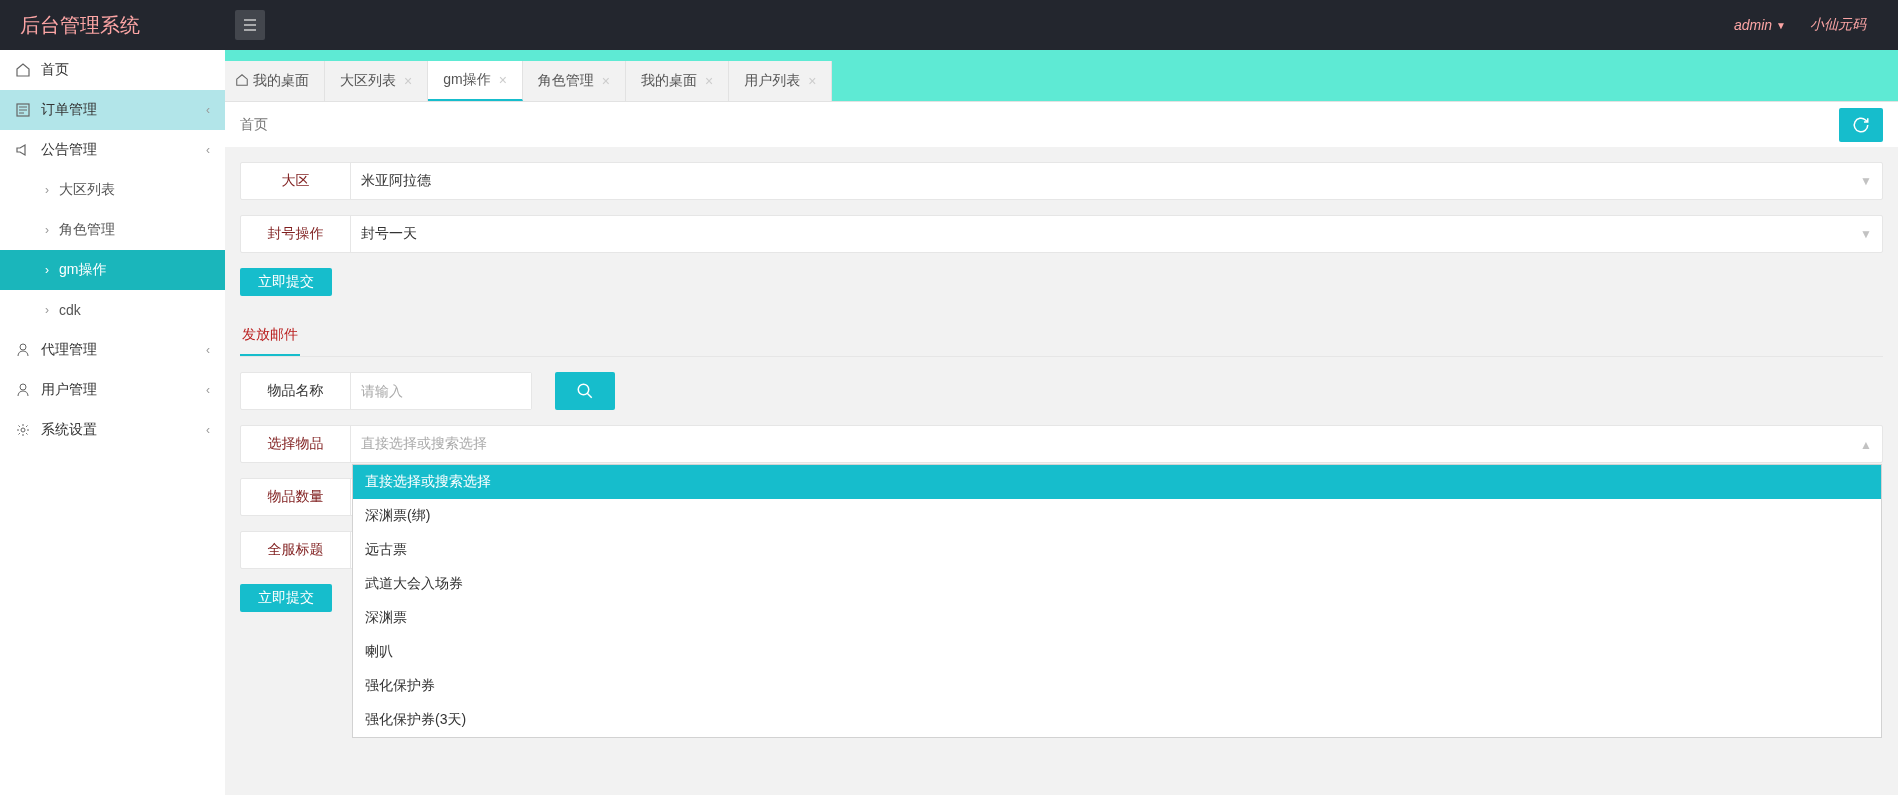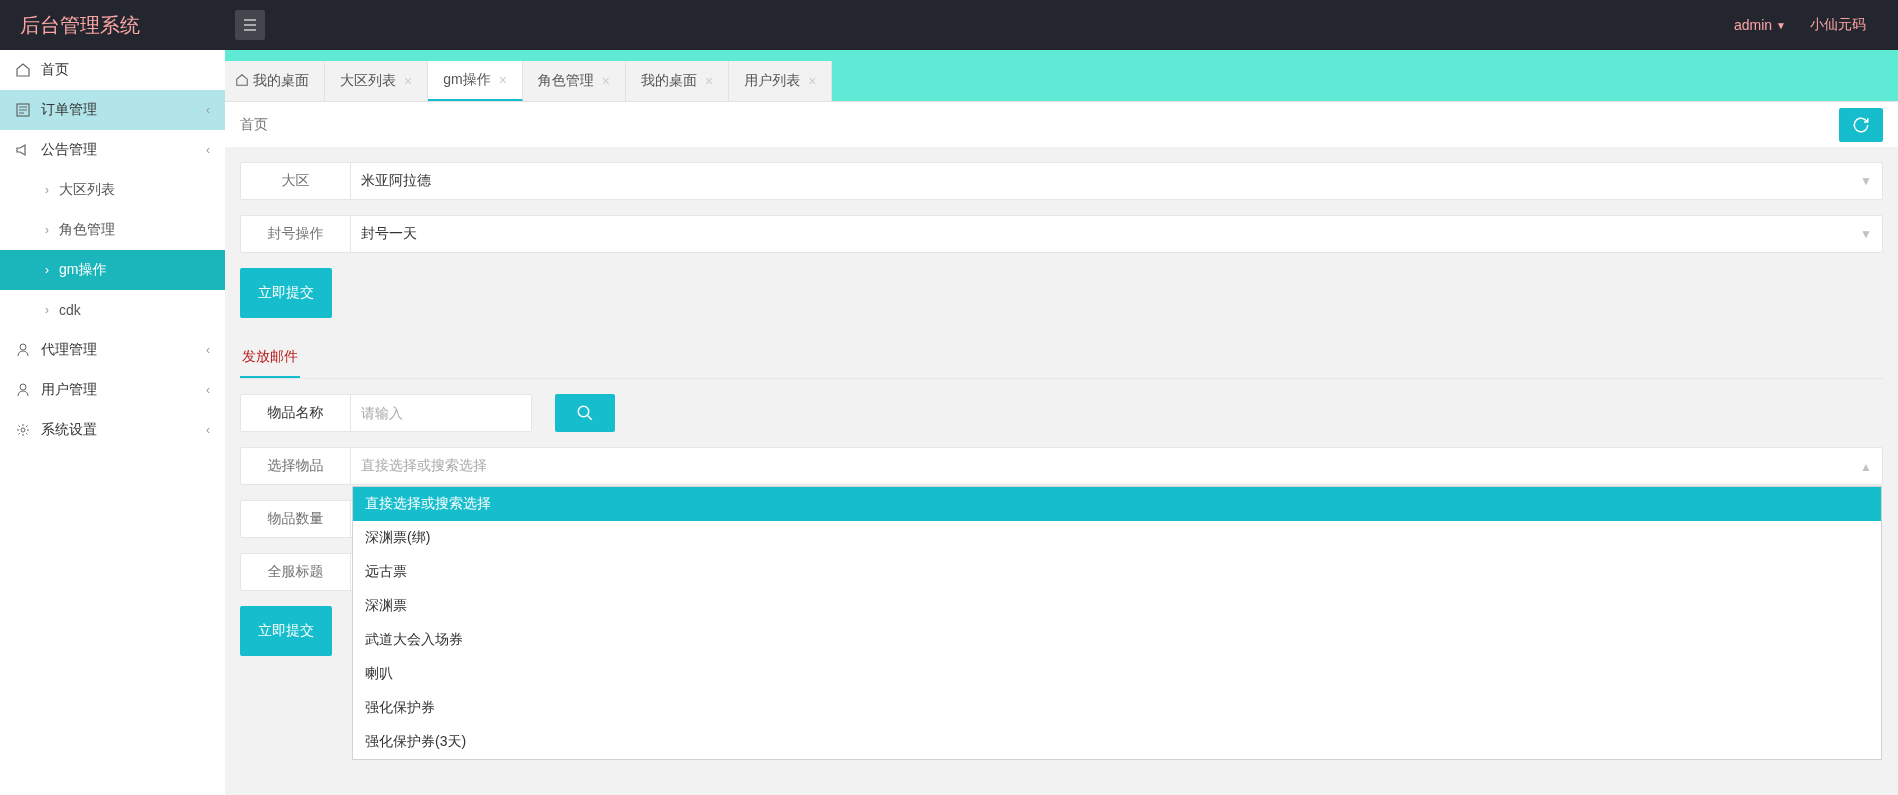--- a/index.html
+++ b/index.html
@@ -4,21 +4,21 @@
 <style>
 * { margin: 0; padding: 0; box-sizing: border-box; font-family: -apple-system, "Microsoft YaHei", sans-serif; }
 body { background: #f2f2f2; font-size: 14px; color: #333; }
 
 .topbar { height: 50px; background: #23262e; display: flex; align-items: center; color: #fca5a5; }
 .logo { width: 225px; font-size: 20px; padding-left: 20px; height: 50px; line-height: 50px; }
 .hamburger { width: 30px; height: 30px; background: #43464d; border-radius: 2px; display: flex; align-items: center; justify-content: center; cursor: pointer; margin-left: 10px; }
 .hamburger svg { width: 16px; height: 16px; fill: #ccc; }
 .topbar-spacer { flex: 1; }
 .topbar-right { display: flex; align-items: center; padding-right: 20px; }
-.topbar-item { display: flex; align-items: center; padding: 0 12px; cursor: pointer; font-size: 14px; }
+.topbar-item { display: flex; align-items: center; padding: 0 12px; cursor: pointer; font-size: 14px; font-style: italic; }
 .topbar-item .tri { margin-left: 4px; font-size: 10px; }
 
 .container { display: flex; }
 .sidebar { width: 225px; background: #fff; min-height: calc(100vh - 50px); }
 .side-item { height: 40px; display: flex; align-items: center; padding: 0 15px; cursor: pointer; color: #333; font-size: 14px; position: relative; }
 .side-item .icon { width: 16px; height: 16px; margin-right: 10px; display: flex; align-items: center; justify-content: center; }
 .side-item .icon svg { width: 16px; height: 16px; fill: #666; stroke: #666; }
 .side-item .chev { position: absolute; right: 15px; font-size: 12px; color: #999; }
 .side-item.highlight { background: #b2e5e9; }
 .side-sub { height: 40px; display: flex; align-items: center; padding-left: 45px; cursor: pointer; font-size: 14px; color: #555; position: relative; }
@@ -34,28 +34,28 @@
 .tab .home-icon { margin-right: 4px; }
 .tab .close { margin-left: 8px; color: #ccc; font-size: 14px; }
 
 .breadcrumb { height: 45px; display: flex; align-items: center; padding: 0 15px; background: #fff; color: #777; font-size: 14px; }
 .breadcrumb-spacer { flex: 1; }
 .refresh-btn { width: 44px; height: 34px; background: #16bdcc; border-radius: 2px; display: flex; align-items: center; justify-content: center; cursor: pointer; }
 .refresh-btn svg { width: 18px; height: 18px; fill: none; stroke: #fff; stroke-width: 2; }
 
 .content { padding: 15px; }
 .form-row { display: flex; margin-bottom: 15px; background: #fff; border: 1px solid #e6e6e6; border-radius: 2px; height: 38px; }
-.form-label { width: 110px; display: flex; align-items: center; justify-content: center; border-right: 1px solid #e6e6e6; color: #737373; font-size: 14px; }
+.form-label { width: 110px; display: flex; align-items: center; justify-content: center; border-right: 1px solid #e6e6e6; color: #7f1d1d; font-size: 14px; }
 .form-value { flex: 1; display: flex; align-items: center; padding: 0 10px; }
 .form-input { border: none; outline: none; width: 100%; font-size: 14px; color: #333; }
 .form-input::placeholder { color: #aaa; }
 .form-dd { flex: 1; display: flex; align-items: center; padding: 0 10px; position: relative; }
 .form-dd .ddtri { position: absolute; right: 10px; color: #c2c2c2; font-size: 12px; }
 
-.submit-btn { height: 50px; padding: 0 18px; background: #16bdcc; color: #fff; border: none; border-radius: 2px; cursor: pointer; font-size: 14px; }
+.submit-btn { height: 28px; padding: 0 18px; background: #16bdcc; color: #fff; border: none; border-radius: 2px; cursor: pointer; font-size: 14px; }
 
 .section-gap { height: 20px; }
 .tab-bar { border-bottom: 1px solid #e6e6e6; display: flex; }
 .tab-bar-item { padding: 10px 2px; color: #b91c1c; border-bottom: 2px solid #16bdcc; cursor: pointer; font-size: 14px; }
 
 .search-row { display: flex; margin-top: 15px; margin-bottom: 15px; gap: 23px; }
 .search-group { display: flex; border: 1px solid #e6e6e6; border-radius: 2px; height: 38px; background: #fff; }
 .search-label { width: 110px; display: flex; align-items: center; justify-content: center; border-right: 1px solid #e6e6e6; }
 .search-input { border: none; outline: none; padding: 0 10px; width: 180px; font-size: 14px; }
 .search-input::placeholder { color: #aaa; }
@@ -245,22 +245,22 @@
       <div class="select-row">
         <div class="form-label">选择物品</div>
         <div class="form-value">
           <span class="select-placeholder">直接选择或搜索选择</span>
         </div>
         <span class="select-tri">▲</span>
         <div class="dropdown">
           <div class="dropdown-item sel">直接选择或搜索选择</div>
           <div class="dropdown-item">深渊票(绑)</div>
           <div class="dropdown-item">远古票</div>
+          <div class="dropdown-item">武道大会入场券</div>
           <div class="dropdown-item">深渊票</div>
-          <div class="dropdown-item">武道大会入场券</div>
           <div class="dropdown-item">喇叭</div>
           <div class="dropdown-item">强化保护券</div>
           <div class="dropdown-item">强化保护券(3天)</div>
         </div>
       </div>
 
       <div class="form-row" style="width:290px">
         <div class="form-label">物品数量</div>
         <div class="form-value">
             <input class="form-input" style="">

